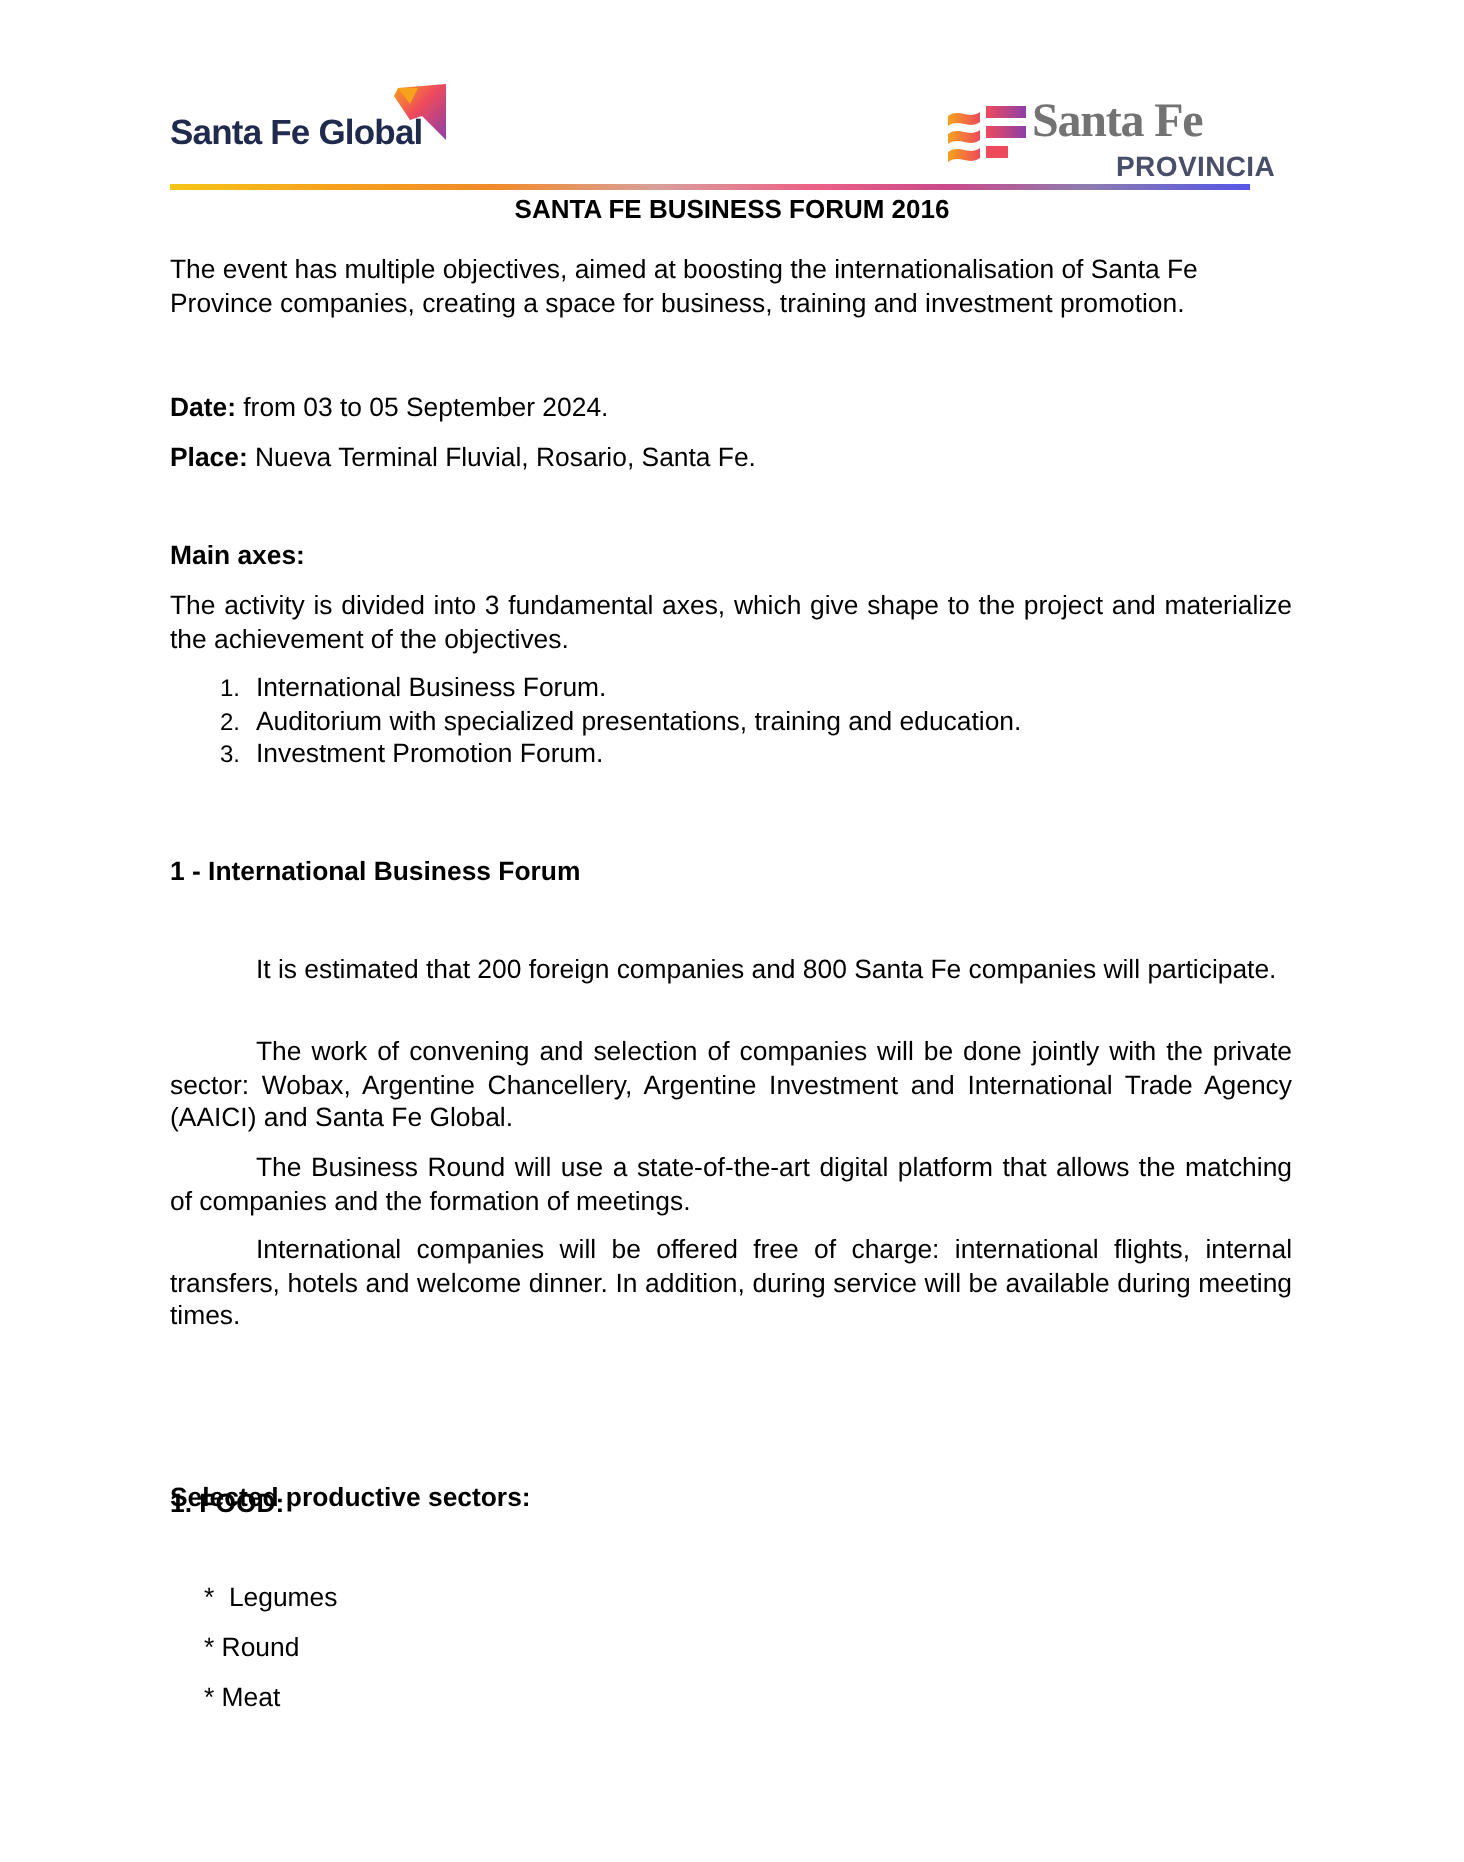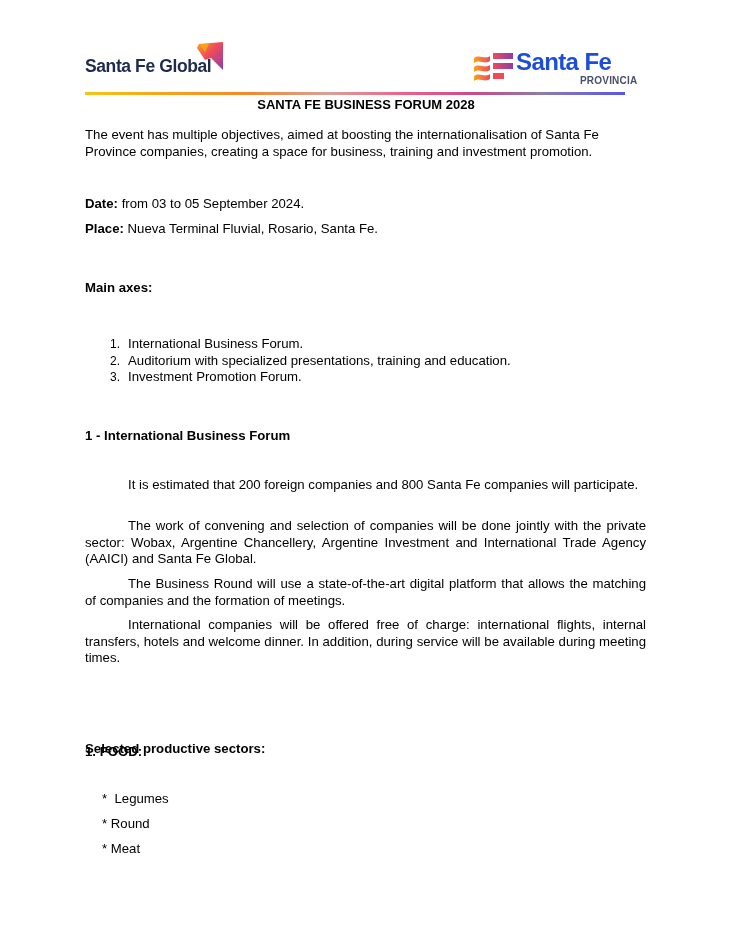--- a/index.html
+++ b/index.html
@@ -6,22 +6,22 @@
     body { width: 732px; height: 931px; position: relative; overflow: hidden;
       font-family: "Liberation Sans", sans-serif; color: #000; }
     .page { position: absolute; left: 0; top: 0; width: 616px; height: 931px; }
     .logo-left { position: absolute; left: 85px; top: 42px; height: 34px; }
     .logo-left .word { position: absolute; left: 0; top: 14px; font-size: 17.5px; font-weight: 700;
       color: #1f2a4d; letter-spacing: -0.4px; white-space: nowrap; font-family: "Liberation Sans", sans-serif; }
     .logo-left svg { position: absolute; left: 112px; top: 0; }
     .logo-right { position: absolute; left: 472px; top: 48px; width: 160px; height: 40px; }
     .logo-right svg.mark { position: absolute; left: 0; top: 2px; }
     .logo-right .word { position: absolute; left: 44px; top: 0px; font-size: 24px; font-weight: 700;
-      color: #1d4ed8; letter-spacing: -0.6px; white-space: nowrap; }
-    .logo-right .sub { position: absolute; left: 108px; top: 27px; font-size: 10px; font-weight: 700;
+      color: #737373; letter-spacing: -0.6px; white-space: nowrap; font-family: Liberation Serif, serif; }
+    .logo-right .sub { position: absolute; left: 86px; top: 27px; font-size: 14px; font-weight: 700;
       color: #4a4f69; letter-spacing: 0.2px; white-space: nowrap; }
     .rule { position: absolute; left: 85px; top: 92px; width: 540px; height: 3px;
       background: linear-gradient(to right, #f5c518 0%, #f6a21c 15%, #f08a2a 30%, #d8a09a 45%, #ec5f86 60%, #c94a8a 72%, #8c7cb0 85%, #5656e6 100%); }
     .title { position: absolute; left: 0; width: 732px; top: 97px; text-align: center;
       font-size: 13px; font-weight: 700; }
     .p { position: absolute; left: 85px; width: 561px; font-size: 13.2px; line-height: 16.5px; }
     .justify { text-align: justify; text-align-last: left; }
     .ind { text-indent: 43px; }
     b { font-weight: 700; }
     ol.axes { position: absolute; left: 85px; top: 336px; margin: 0; padding: 0; list-style: none;
@@ -69,34 +69,35 @@
       <rect x="21" y="3" width="20" height="6" fill="url(#br)"></rect>
       <rect x="21" y="13" width="20" height="6" fill="url(#br)"></rect>
       <rect x="21" y="23" width="11" height="6" fill="#ef4a5c"></rect>
     </svg>
     <span class="word">Santa Fe</span>
     <span class="sub">PROVINCIA</span>
   </div>
 
   <div class="rule"></div>
 
-  <div class="title">SANTA FE BUSINESS FORUM 2028</div>
+  <div class="title">SANTA FE BUSINESS FORUM 2016</div>
 
   <div class="p" style="top:127px;">The event has multiple objectives, aimed at boosting the internationalisation of Santa Fe Province companies, creating a space for business, training and investment promotion.</div>
 
   <div class="p" style="top:196px;">
     <b>Date:</b><span> from 03 to 05 September 2024.</span>
   </div>
 
   <div class="p" style="top:221px;">
     <b>Place:</b><span> Nueva Terminal Fluvial, Rosario, Santa Fe.</span>
   </div>
 
-  <div class="h" style="top:280px;">Main axes:</div>
+  <div class="h" style="top:270px;">Main axes:</div>
 
+  <div class="p justify" style="top:295px;">The activity is divided into 3 fundamental axes, which give shape to the project and materialize the achievement of the objectives.</div>
 
   <ol class="axes">
     <li><span class="num">1.</span><span>International Business Forum.</span></li>
     <li><span class="num">2.</span><span>Auditorium with specialized presentations, training and education.</span></li>
     <li><span class="num">3.</span><span>Investment Promotion Forum.</span></li>
   </ol>
 
   <div class="h" style="top:428px;">1 - International Business Forum</div>
 
   <div class="p justify ind" style="top:477px;">It is estimated that 200 foreign companies and 800 Santa Fe companies  will participate.</div>

